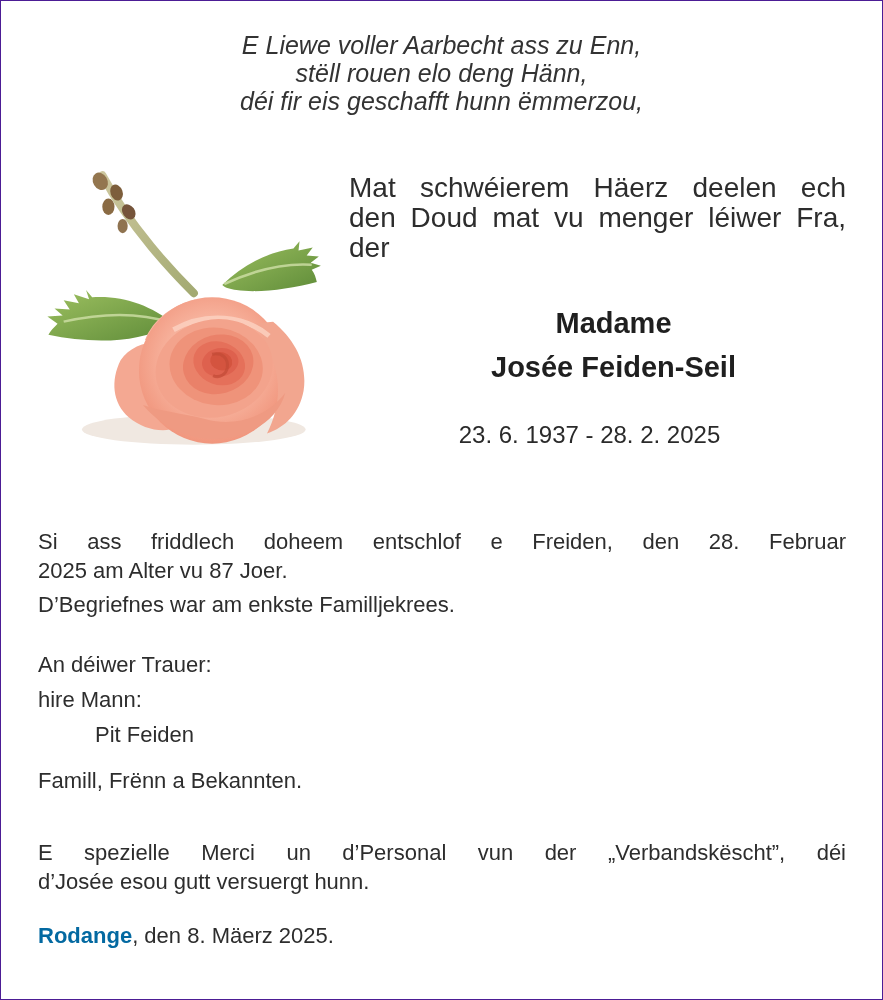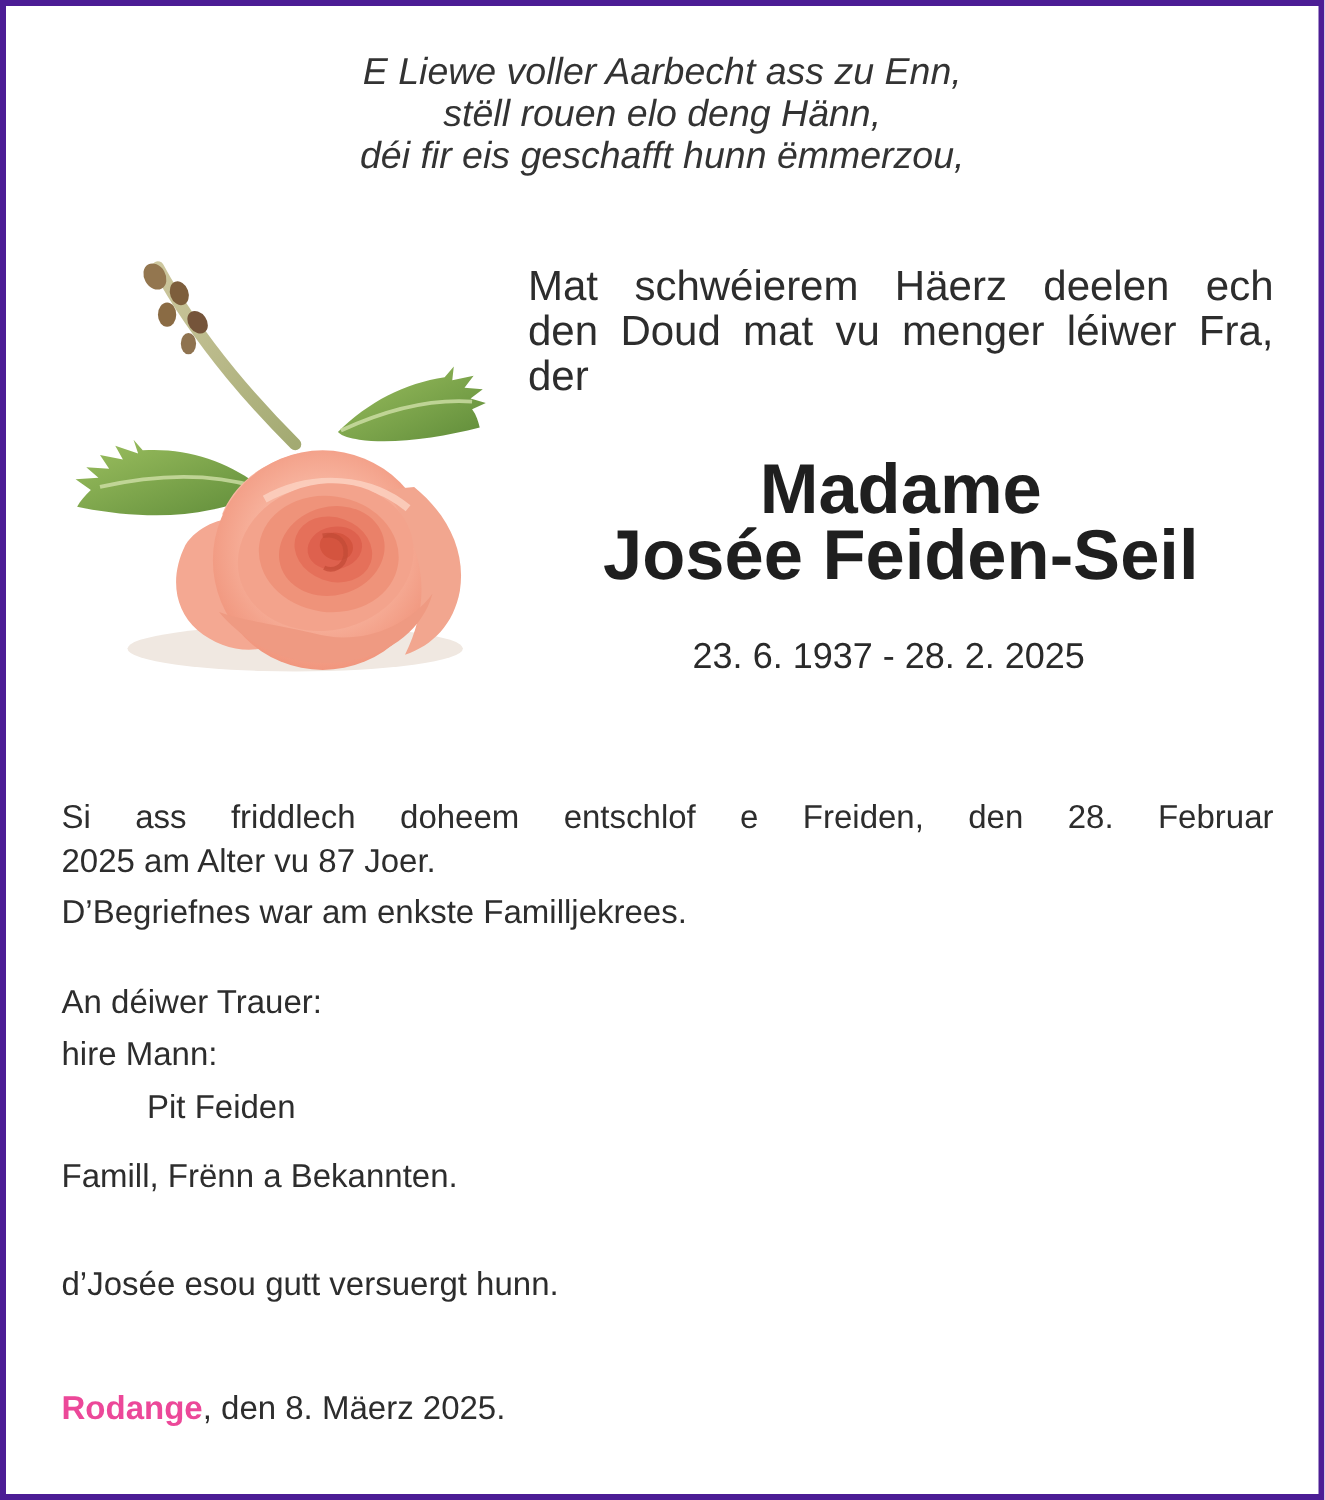--- a/index.html
+++ b/index.html
@@ -2,21 +2,21 @@
 <html><head>
 <meta charset="utf-8">
 <style>
   * { margin: 0; padding: 0; box-sizing: border-box; }
   html, body { background: #ffffff; }
   .page {
     position: relative;
     width: 883px;
     height: 1000px;
     background: #ffffff;
-    border: 4px solid #4c1d95;
+    border: 1px solid #4c1d95;
     overflow: hidden;
     font-family: "Liberation Sans", "DejaVu Sans", sans-serif;
     color: #2d2d2d;
   }
   .poem {
     position: absolute;
     top: 30px; left: 0; right: 0;
     text-align: center;
     font-style: italic;
     font-size: 25px;
@@ -31,25 +31,25 @@
   .intro {
     position: absolute;
     left: 348px; top: 172px;
     width: 497px;
     font-size: 28px;
     line-height: 30px;
   }
   .jline { text-align: justify; text-align-last: justify; }
   .name-block {
     position: absolute;
-    left: 348px; top: 300px;
+    left: 364px; top: 300px;
     width: 497px;
     text-align: center;
     font-weight: bold;
-    font-size: 47px;
+    font-size: 29px;
     line-height: 44px;
     color: #1f1f1f;
   }
   .dates {
     position: absolute;
     left: 340px; top: 420px;
     width: 497px;
     text-align: center;
     font-size: 24px;
     color: #2a2a2a;
@@ -61,21 +61,21 @@
     font-size: 22px;
     line-height: 29px;
   }
   .p-death   { top: 502px; margin-top: 24px; }
   .p-funeral { top: 589px; }
   .p-mourning{ top: 646px; line-height: 35px; }
   .p-person  { padding-left: 57px; }
   .p-family  { top: 765px; }
   .p-thanks  { top: 837px; }
   .p-closing { top: 920px; }
-  .bold { font-weight: bold; color: #ec4899; margin-top: 36px; }
+  .bold { font-weight: bold; color: #0369a1; margin-top: 36px; }
 </style>
 </head>
 <body>
 
 <div class="page">
 
   <div class="poem">
     <div>E Liewe voller Aarbecht ass zu Enn,</div>
     <div>stëll rouen elo deng Hänn,</div>
     <div>déi fir eis geschafft hunn ëmmerzou,</div>
@@ -152,20 +152,21 @@
 
   <div class="body-par p-mourning">
     <div>An déiwer Trauer:</div>
     <div>hire Mann:</div>
     <div class="p-person">Pit Feiden</div>
   </div>
 
   <div class="body-par p-family">Famill, Frënn a Bekannten.</div>
 
   <div class="body-par p-thanks">
+    <div class="jline">E spezielle Merci un d’Personal vun der „Verbandskëscht”, déi</div>
     <div>d’Josée esou gutt versuergt hunn.</div>
   </div>
 
   <div class="body-par p-closing">
     <span class="bold">Rodange</span><span>, den 8. Mäerz 2025.</span>
   </div>
 
 </div>
 
 </body></html>

